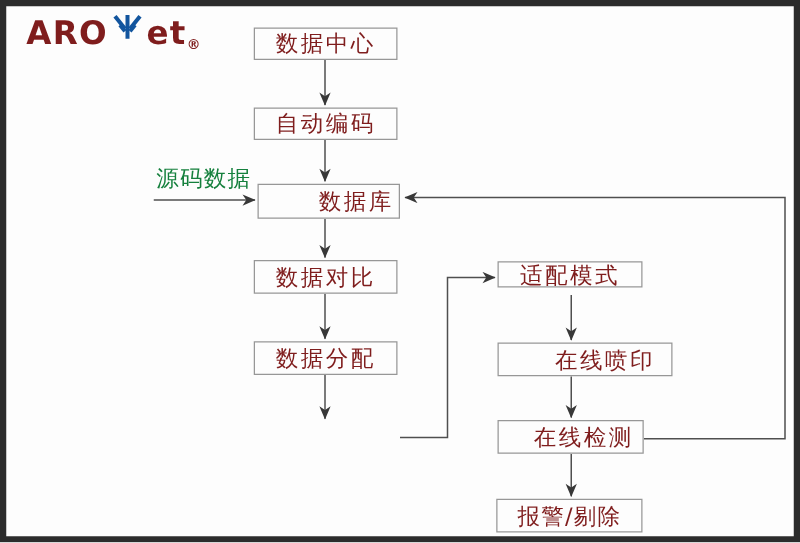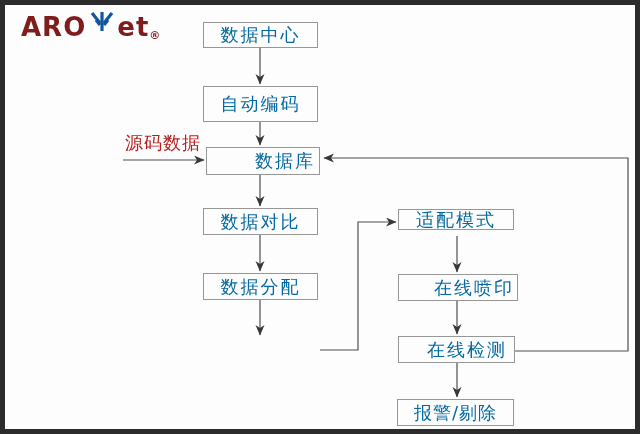--- a/index.html
+++ b/index.html
@@ -10,36 +10,36 @@
   }
   .frame::after {
     content:""; position:absolute; inset:0;
     border:5px solid #2c2c2c; pointer-events:none; z-index:10;
   }
   .connectors { position:absolute; left:0; top:0; width:640px; height:434px; z-index:1; }
   .node {
     position:absolute; z-index:2; box-sizing:border-box;
     border:1px solid #979797; background:#fdfdfd;
     display:flex; align-items:center; justify-content:center;
-    font-size:18px; letter-spacing:2px; color:#0369a1; white-space:nowrap;
+    font-size:18px; letter-spacing:2px; color:#7f1d1d; white-space:nowrap;
   }
   .edge-label {
     position:absolute; z-index:2; font-size:18px; letter-spacing:1px;
-    color:#b91c1c; white-space:nowrap;
+    color:#15803d; white-space:nowrap;
   }
   
   .n-data-center   { left:203px; top:22px;  width:115px; height:26px; }
-  .n-auto-encode   { left:203px; top:86px;  width:115px; height:36px; }
+  .n-auto-encode   { left:203px; top:86px;  width:115px; height:26px; }
   .n-database      { left:206px; top:147px; width:114px; height:28px;padding-left:44px; }
   .n-customer      { left:8px;   top:146px; width:115px; height:29px; }
   .n-data-compare  { left:203px; top:208px; width:115px; height:27px; }
   .n-data-distrib  { left:203px; top:273px; width:115px; height:27px; }
   .n-machine-print { left:202px; top:337px; width:118px; height:26px; letter-spacing:0; }
   .n-adapt-mode    { left:398px; top:209px; width:116px; height:21px; }
-  .n-online-print  { left:398px; top:274px; width:120px; height:27px;padding-left:32px; }
+  .n-online-print  { left:398px; top:274px; width:140px; height:27px;padding-left:32px; }
   .n-online-detect { left:398px; top:336px; width:117px; height:27px;padding-left:21px; }
   .n-alarm-reject  { left:397px; top:399px; width:117px; height:27px; letter-spacing:1px; }
   .l-source-data   { left:125px; top:131px; }
   .l-data-upload   { left:533px; top:323px; font-size:19px; }
   
   .logo {
     position:absolute; left:21px; top:9px; z-index:3;
     display:flex; align-items:flex-end; color:#7f1d1d;
   }
   .logo .word {

